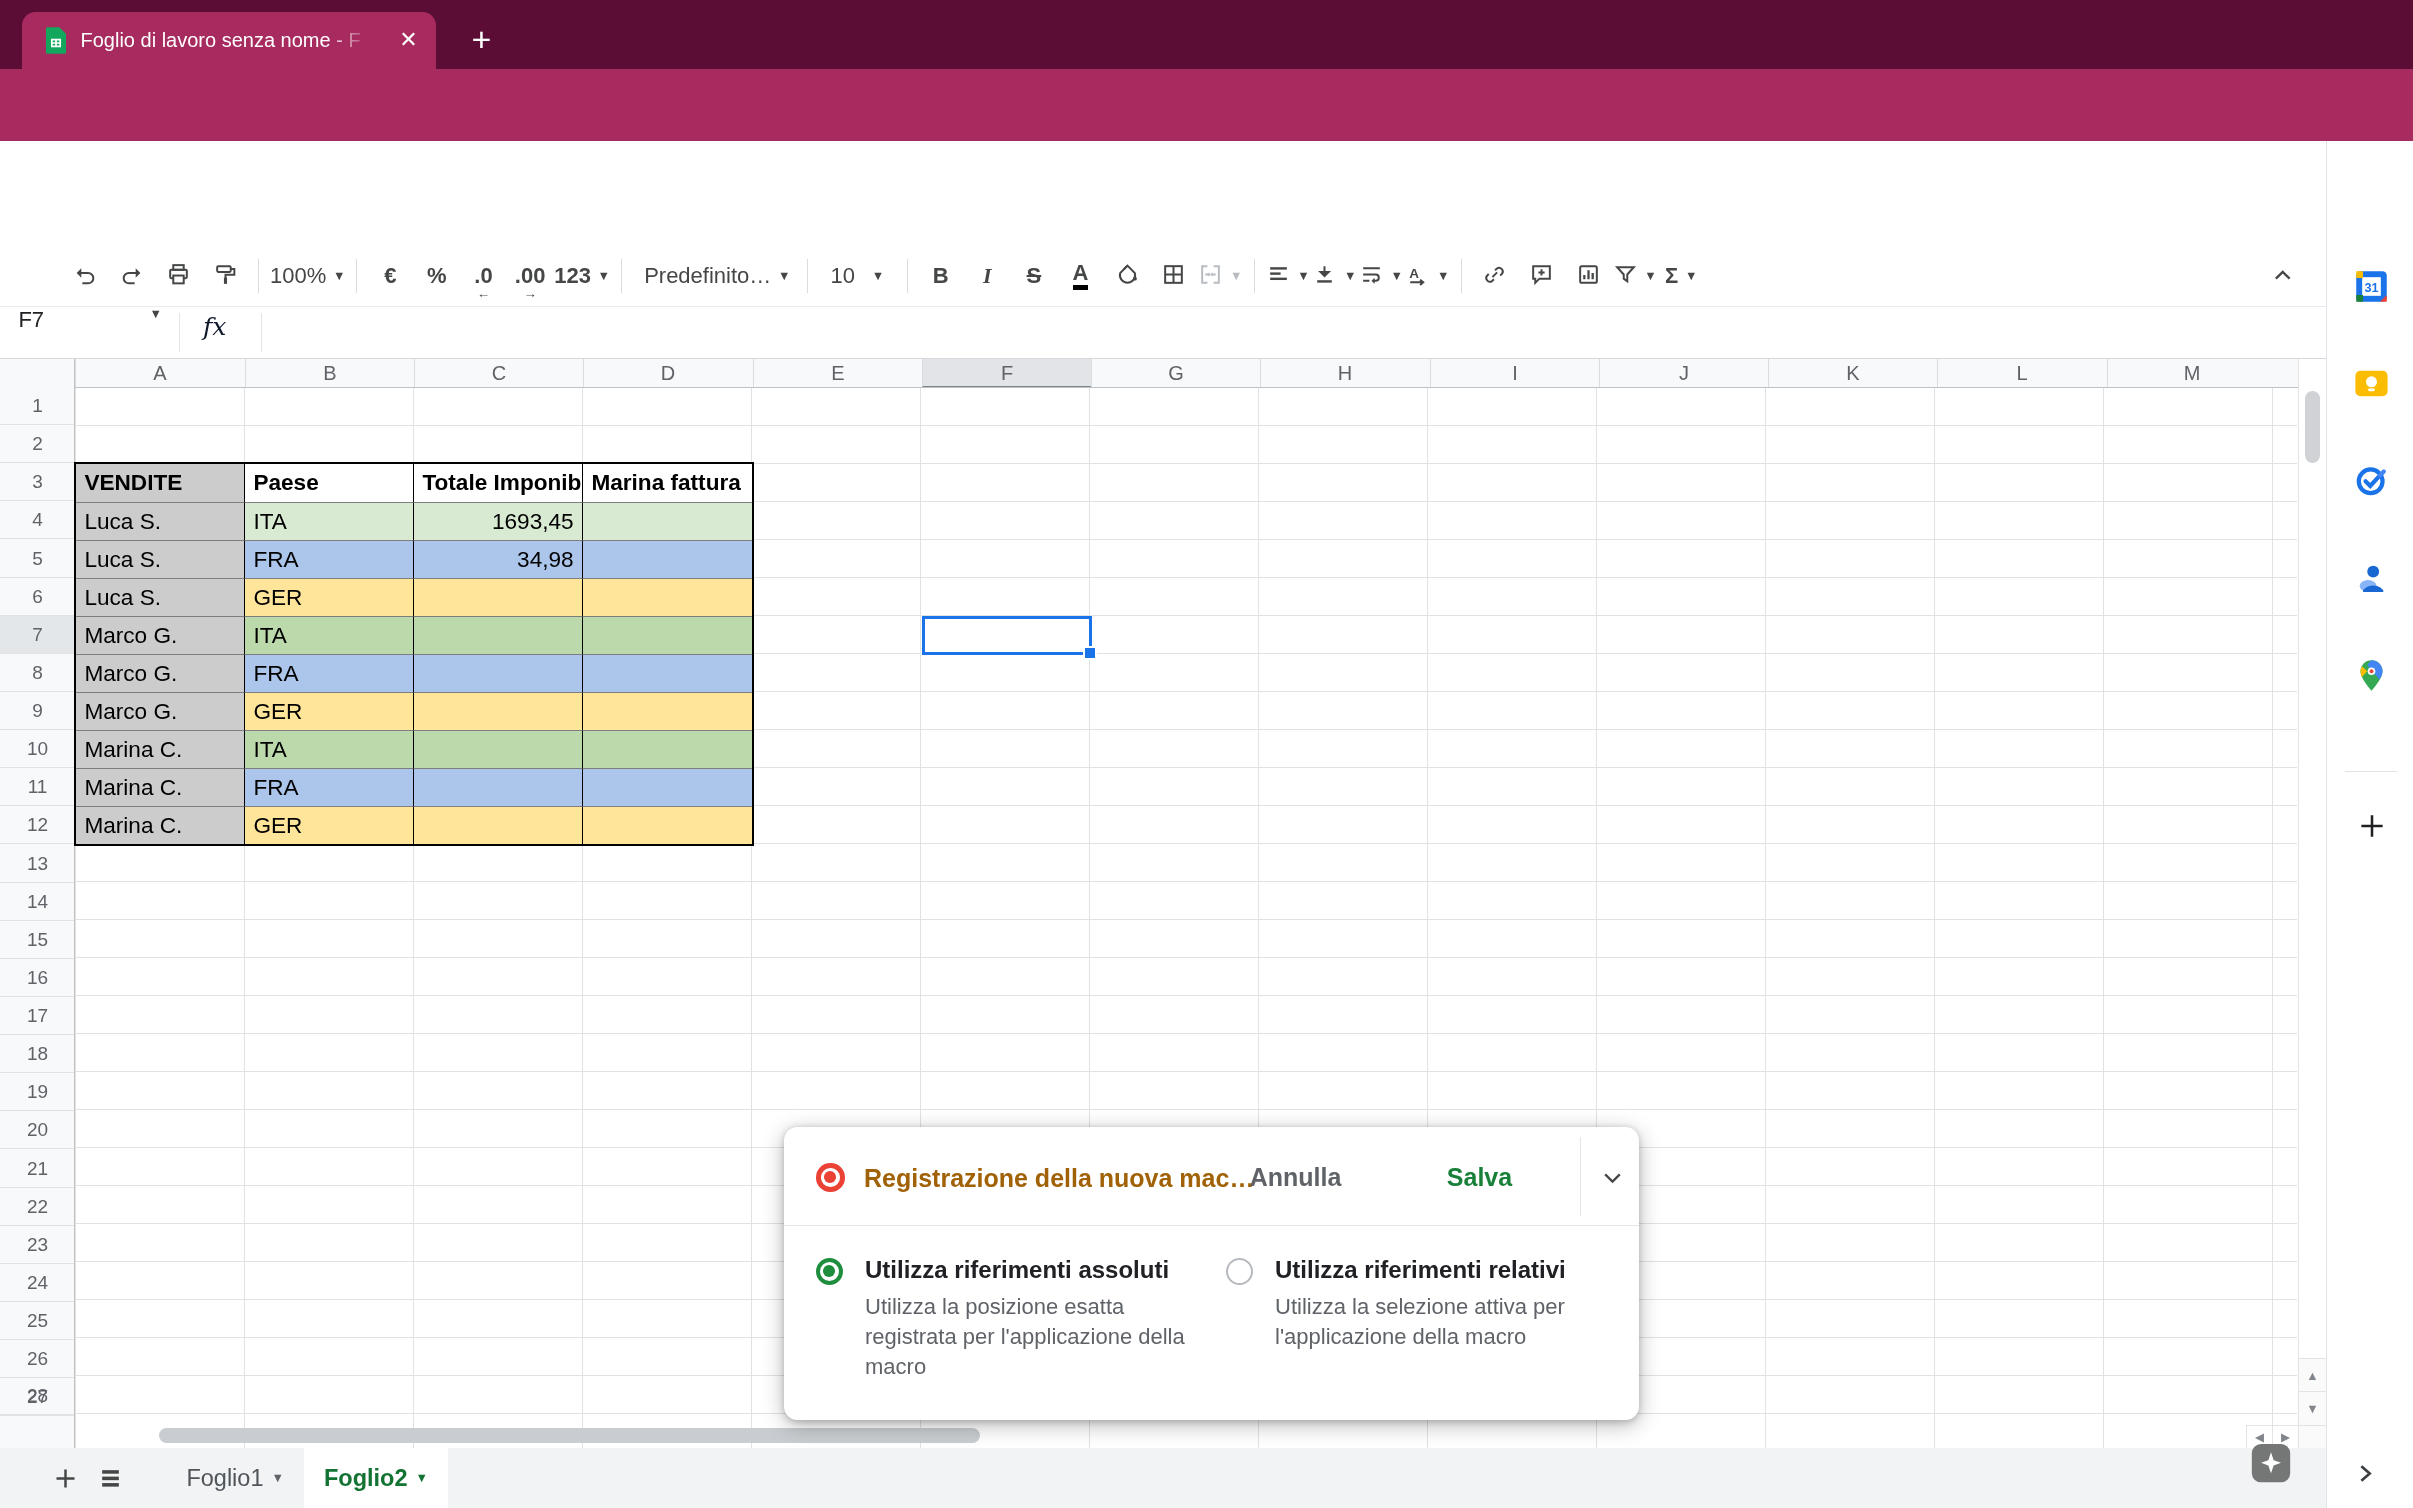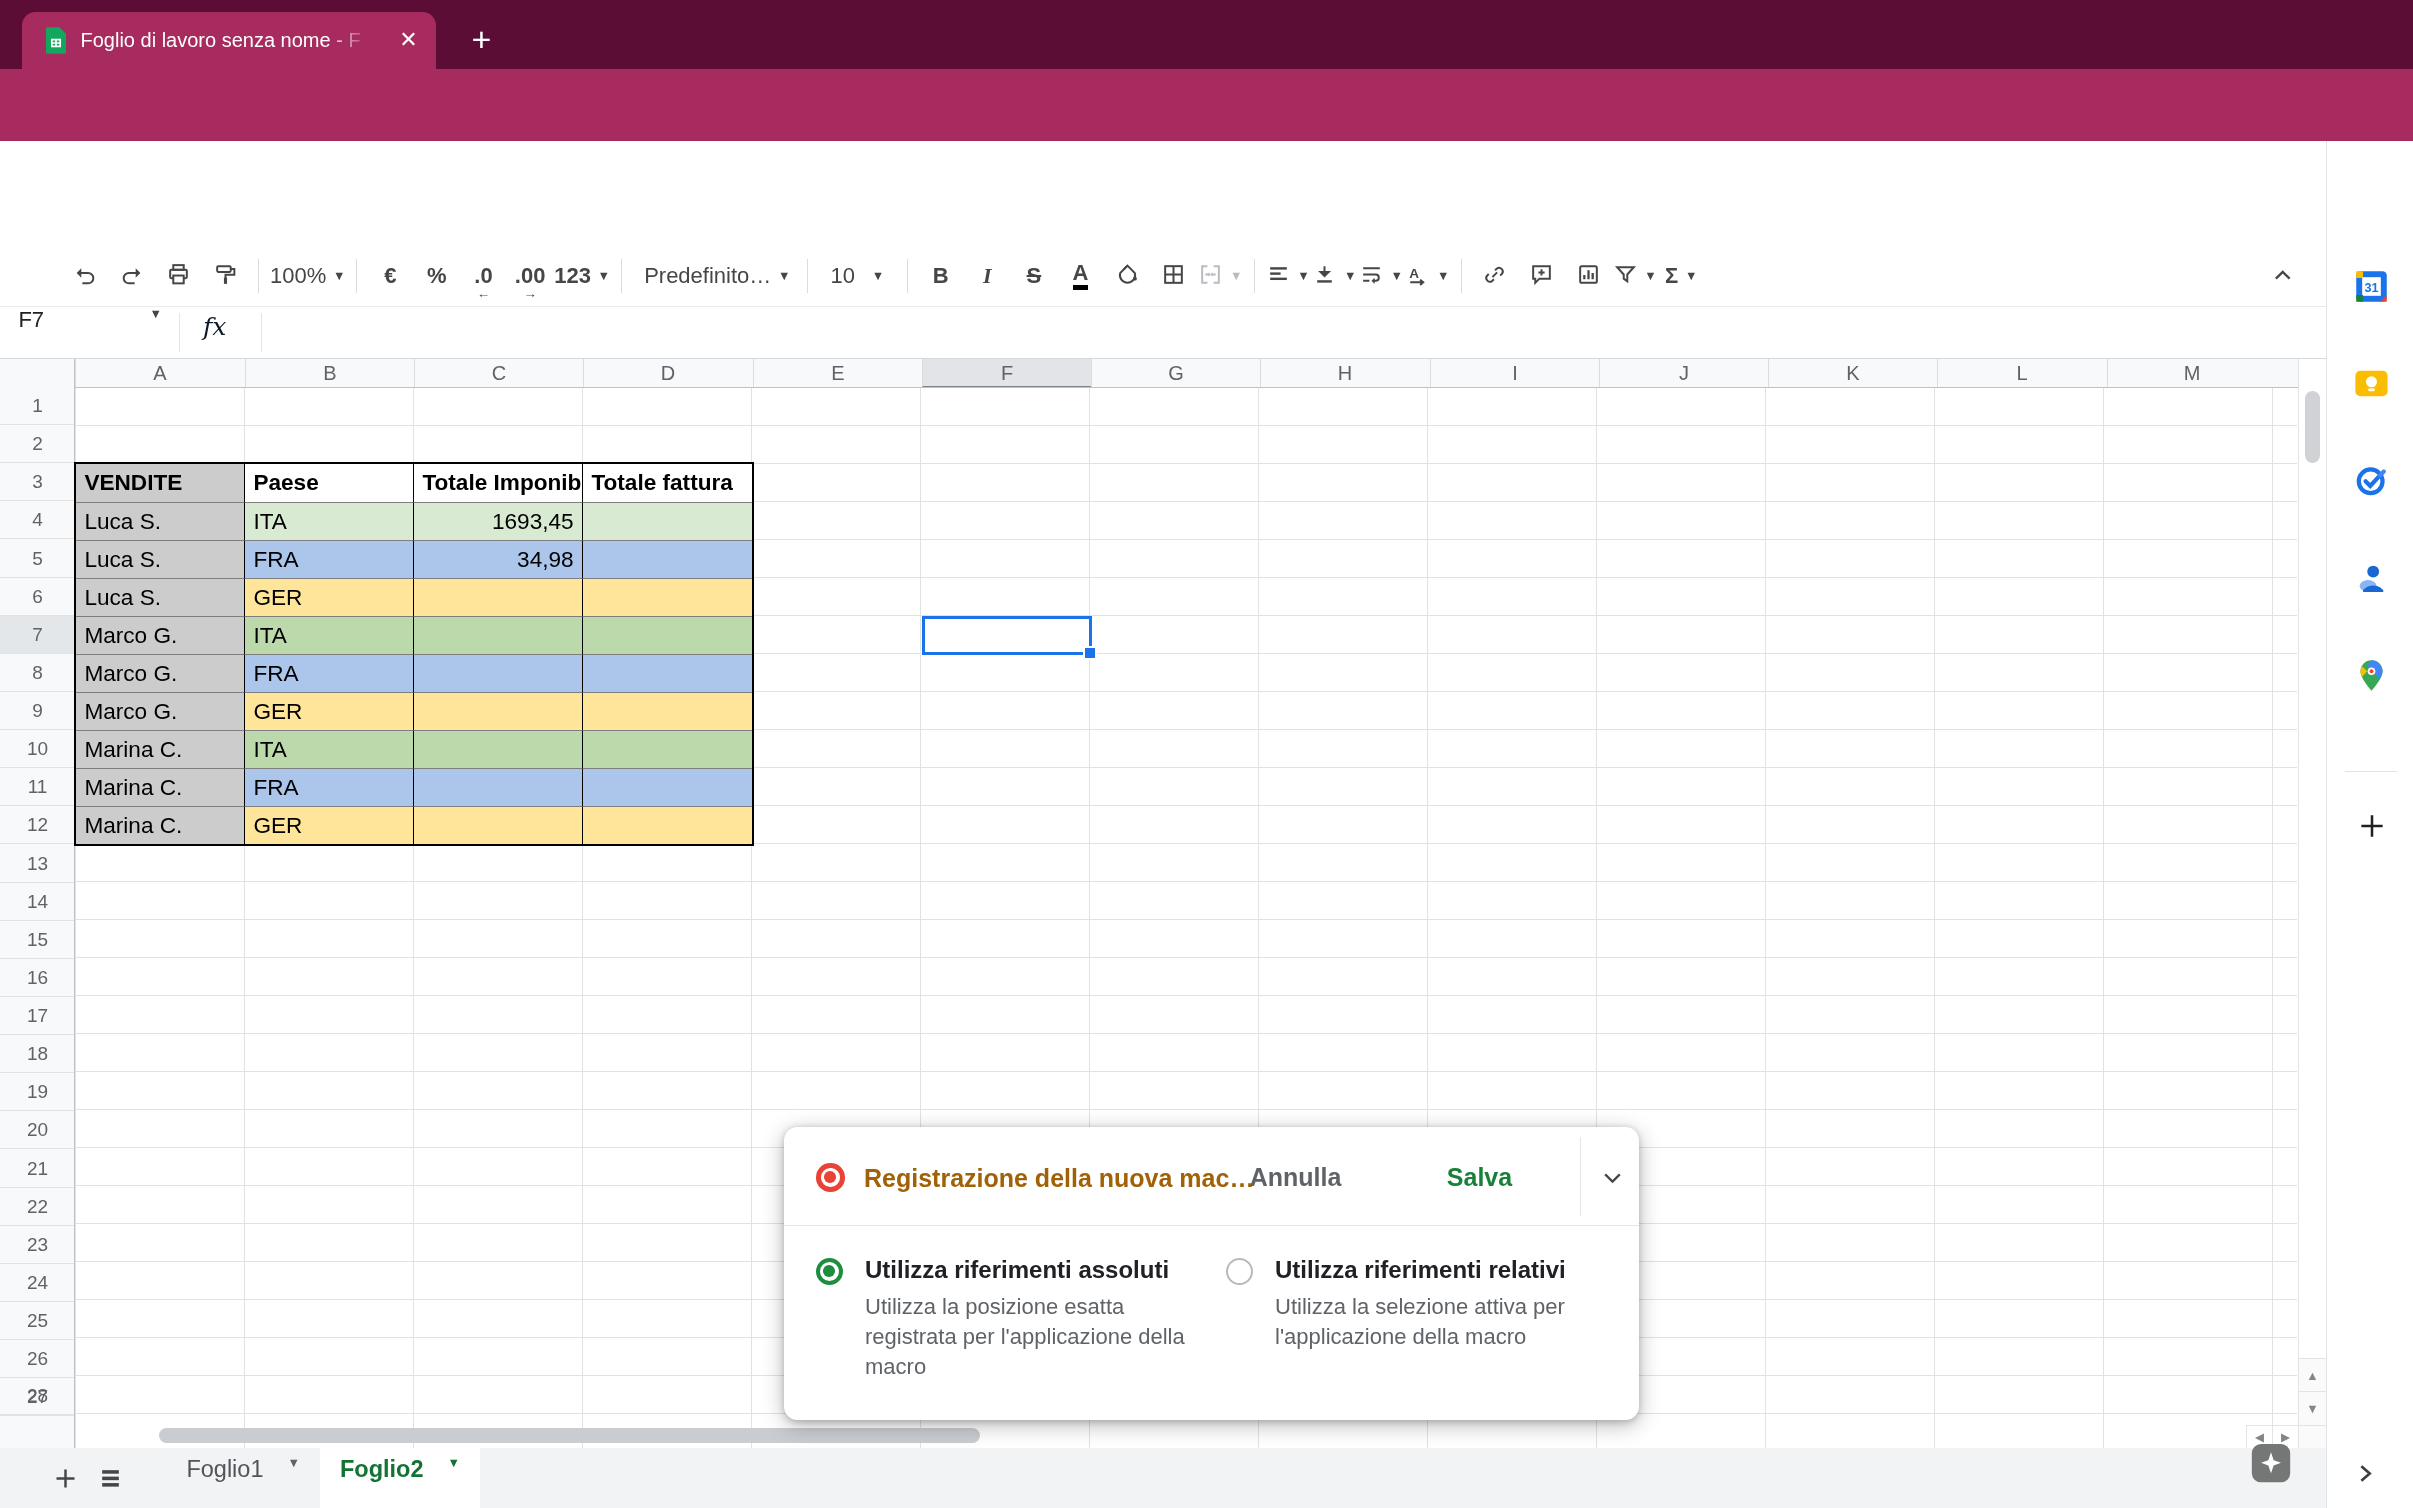--- a/index.html
+++ b/index.html
@@ -122,21 +122,21 @@
   .md-radio.on::after { content:""; position:absolute; left:3.4px; top:3.4px; width:11.7px; height:11.7px; border-radius:50%; background:#1e8e3e; }
   .md-radio.off { border:2.5px solid #b6b9be; }
   .md-label { margin-left:49px; font-size:24px; font-weight:700; color:#202124; line-height:34px; }
   .md-desc { margin-left:49px; margin-top:5px; font-size:22px; color:#5f6368; line-height:30px; width:335px; }
 
   
   #tabbar { left:0; top:1448px; width:2326px; height:60px; background:#f1f3f4; display:flex; align-items:center; z-index:30; }
   #add-sheet { margin-left:47px; width:37px; height:37px; display:flex; align-items:center; justify-content:center; color:#444746; }
   #all-sheets { margin-left:8.4px; width:37px; height:37px; display:flex; align-items:center; justify-content:center; color:#444746; }
   #sheettabs { margin-left:37px; display:flex; height:60px; align-items:stretch; }
-  .stab { display:flex; align-items:flex-start; padding:8px 20px; font-size:23.5px; color:#50555a; gap:24px; }
+  .stab { display:flex; align-items:center; padding:8px 20px; font-size:23.5px; color:#50555a; gap:8px; }
   .stab .caret { font-size:12.6px; color:#5f6368; }
   .stab.active { background:#fff; color:#137333; font-weight:700; }
   .stab.active .caret { color:#137333; }
   #sparkle { left:2251px; top:1443px; z-index:35; }
   #panel-chevron { left:2346px; top:1455px; width:37px; height:37px; display:flex; align-items:center; justify-content:center; color:#3c4043; z-index:41; }
 
   
   #sidepanel { left:2326px; top:141px; width:88px; height:1368px; background:#fff; border-left:0.8px solid #e0e3e7; z-index:40; }
   .sp-ic { position:absolute; left:25px; width:39px; height:39px; display:flex; align-items:center; justify-content:center; }
   #sp-divider { position:absolute; left:18.4px; top:630px; width:52px; height:0.8px; background:#e0e3e7; }
@@ -477,21 +477,21 @@
     <div class="rowh" style="top: 915px; height: 38px;">25</div>
     <div class="rowh" style="top: 953px; height: 38px;">26</div>
     <div class="rowh" style="top: 991px; height: 38px;">27</div>
     <div class="rowh" style="top: 990px; height: 38px; text-align: right;">28</div>
   </div>
 
 <div class="abs" id="sheettable">
     <div class="tcell r0 c1" style="background: rgb(204, 204, 204);">VENDITE</div>
     <div class="tcell r0 c2" style="background: rgb(255, 255, 255);">Paese</div>
     <div class="tcell r0 c3" style="background: rgb(255, 255, 255);">Totale Imponibile</div>
-    <div class="tcell r0 c4" style="background: rgb(255, 255, 255);">Totale fattura</div>
+    <div class="tcell r0 c4" style="background: rgb(255, 255, 255);">Marina fattura</div>
     <div class="tcell c1" style="background: rgb(204, 204, 204);">Luca S.</div>
     <div class="tcell c2" style="background: rgb(217, 234, 211);">ITA</div>
     <div class="tcell c3 num" style="background: rgb(217, 234, 211);">1693,45</div>
     <div class="tcell c4" style="background: rgb(217, 234, 211);"></div>
     <div class="tcell c1" style="background: rgb(204, 204, 204);">Luca S.</div>
     <div class="tcell c2" style="background: rgb(171, 198, 234);">FRA</div>
     <div class="tcell c3 num" style="background: rgb(171, 198, 234);">34,98</div>
     <div class="tcell c4" style="background: rgb(171, 198, 234);"></div>
     <div class="tcell c1" style="background: rgb(204, 204, 204);">Luca S.</div>
     <div class="tcell c2" style="background: rgb(255, 229, 153);">GER</div>

